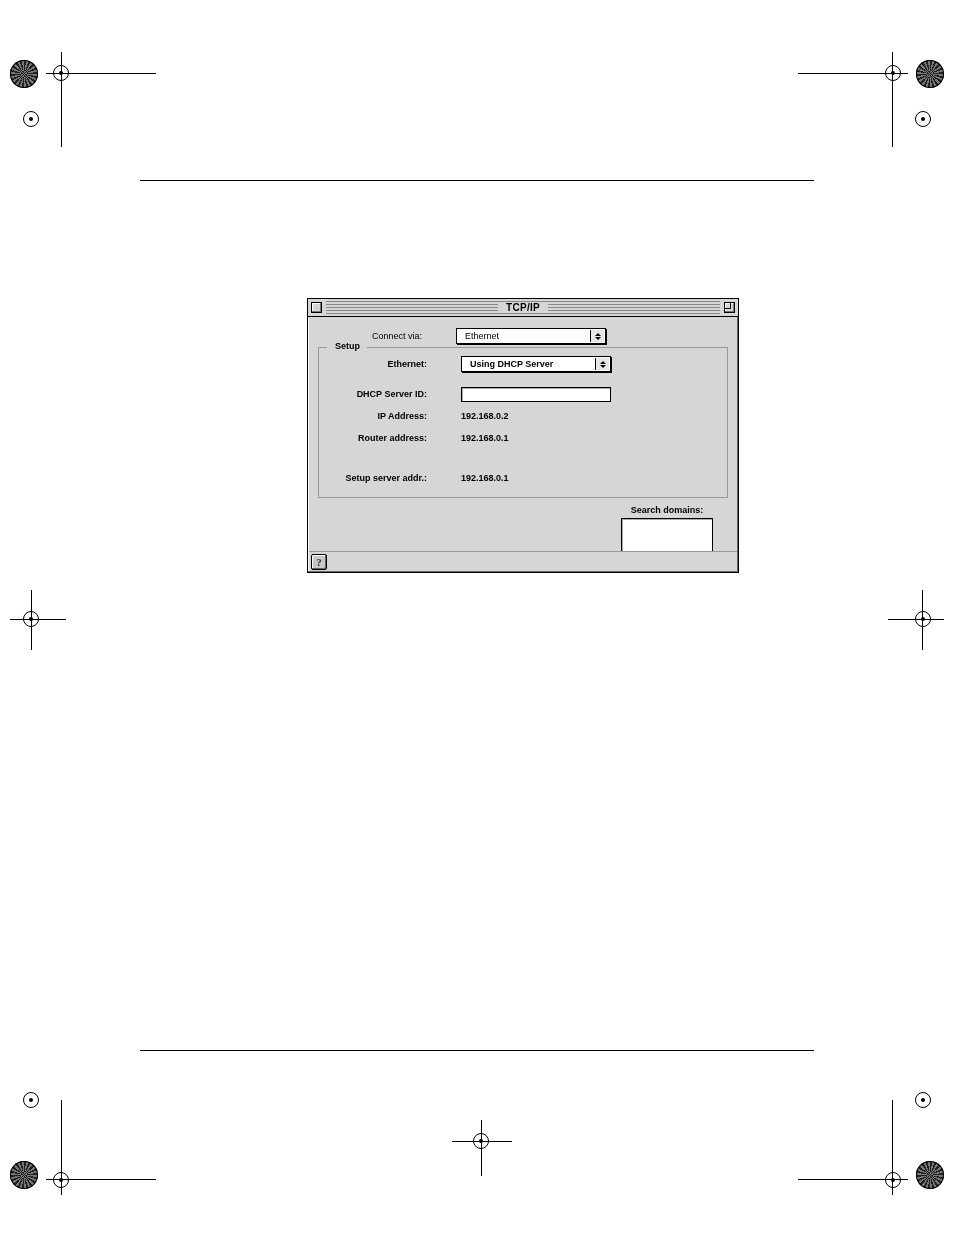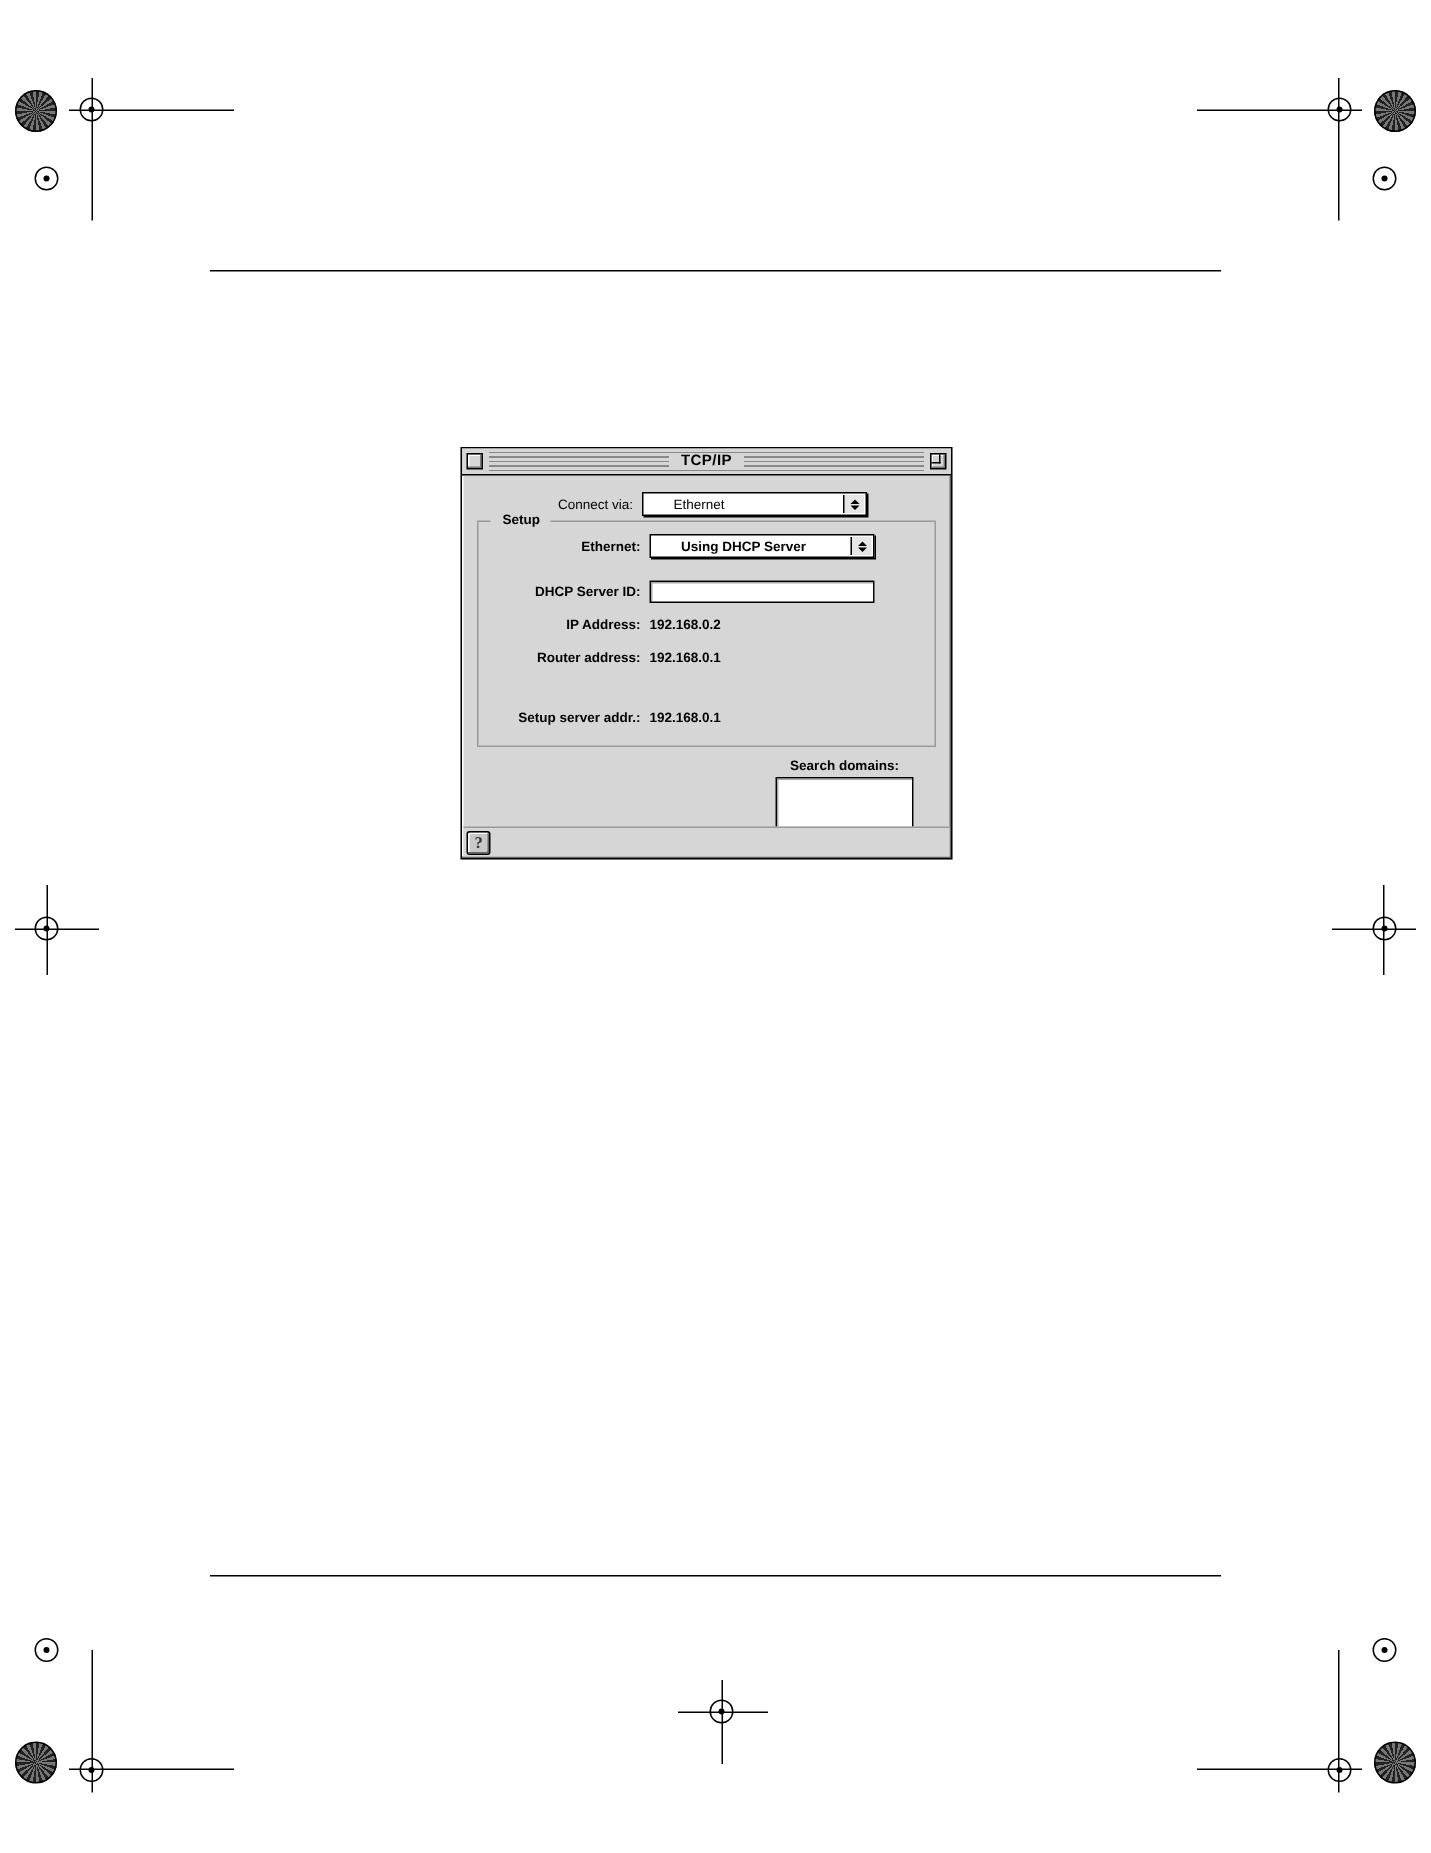--- a/index.html
+++ b/index.html
@@ -33,21 +33,21 @@
     top: 1050px;
     height: 0;
     border-top: 1.6px solid #000;
   }
 
   
   .mac-window {
     position: absolute;
     left: 167px;
     top: 298px;
-    width: 328px;
+    width: 432px;
     height: 275px;
     border: 1px solid #000;
     background: #d6d6d6;
     box-shadow: inset -1px -1px 0 #666, inset 1px 1px 0 #fff;
   }
   .titlebar {
     height: 18px;
     border-bottom: 1px solid #000;
     background: #d6d6d6;
     position: relative;
@@ -111,40 +111,41 @@
     bottom: 22px;
     padding: 8px 10px 6px 10px;
     font-size: 9px;
     color: #000;
   }
 
   .row {
     display: flex;
     align-items: center;
     height: 22px;
+    gap: 28px;
   }
   .row .lbl {
     width: 110px;
     text-align: right;
     padding-right: 6px;
   }
   .row .val {
     flex: 0 0 auto;
   }
 
   .popup {
     display: inline-flex;
     align-items: center;
     height: 16px;
     width: 150px;
     border: 1px solid #000;
     background: #fff;
     box-shadow: 1px 1px 0 #000;
     position: relative;
-    padding: 0 18px 0 20px;
+    padding: 0 18px 0 8px;
     font-size: 9px;
   }
   .popup .arrows {
     position: absolute;
     right: 1px; top: 1px;
     bottom: 1px;
     width: 14px;
     border-left: 1px solid #000;
     background: #e6e6e6;
     display: flex;

